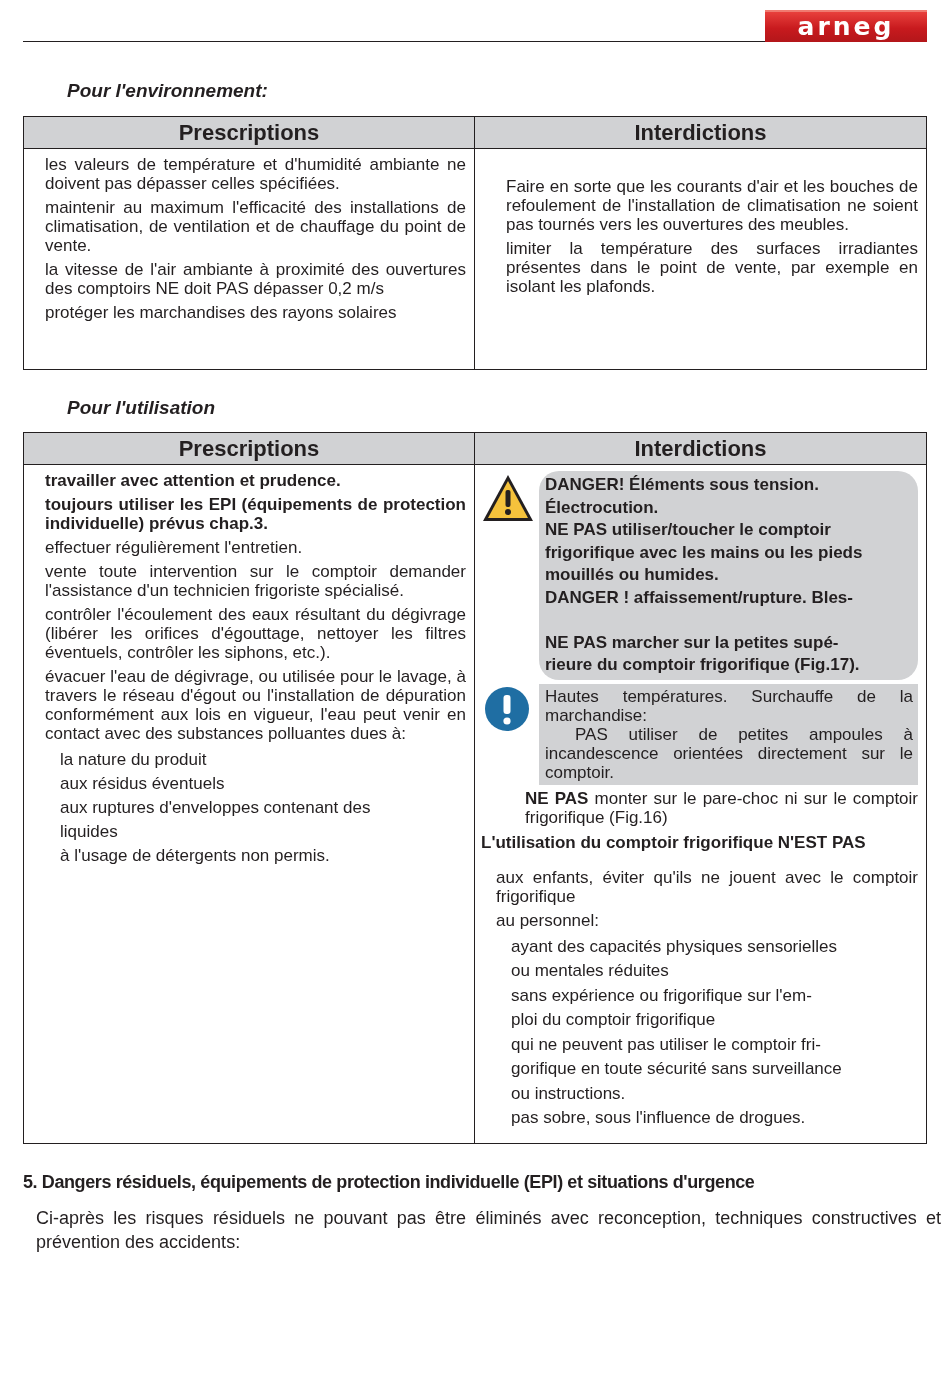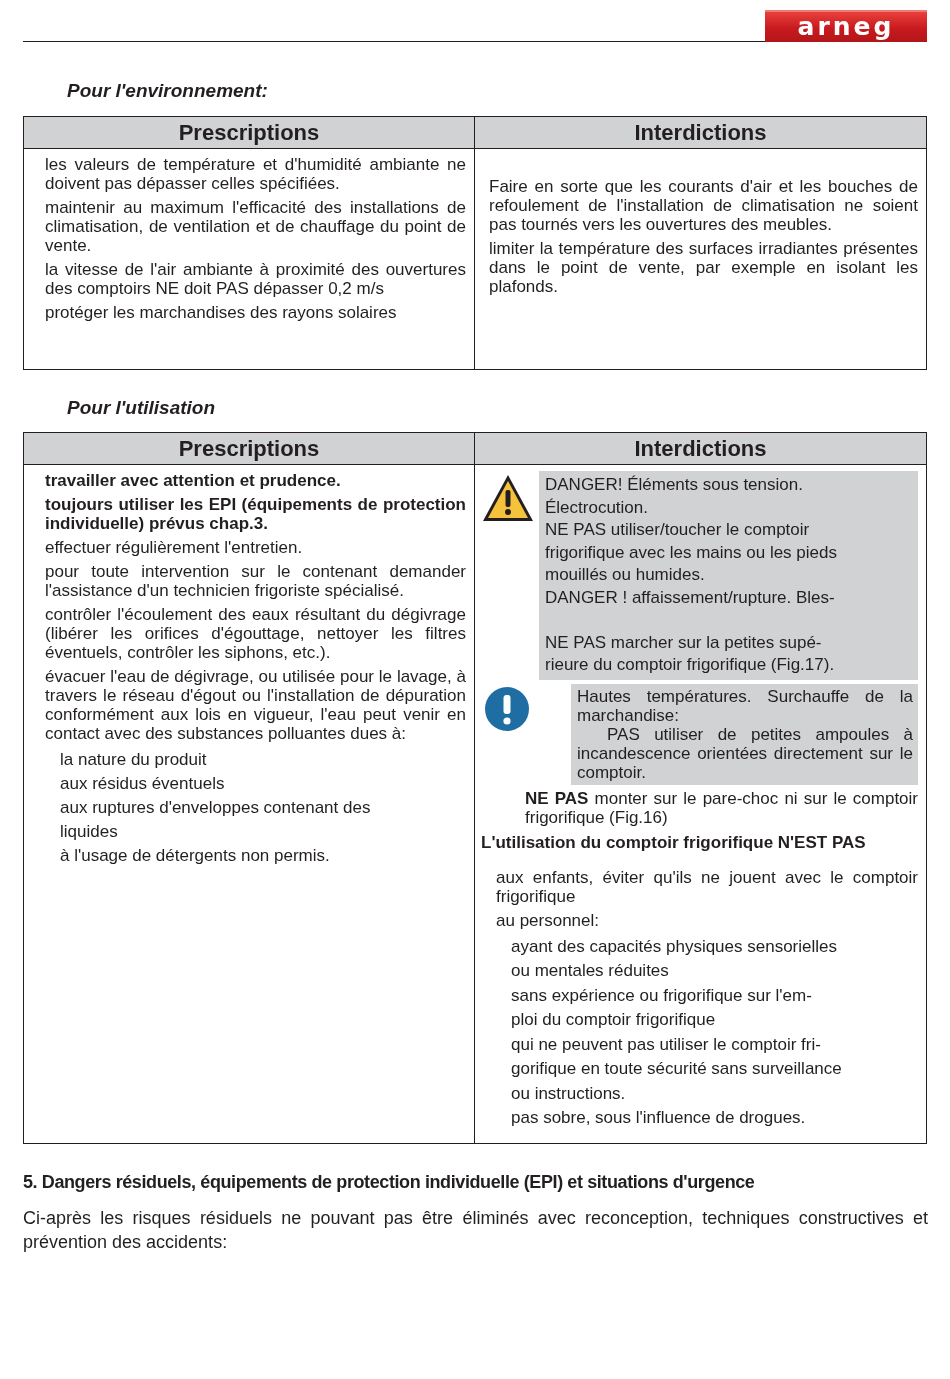--- a/index.html
+++ b/index.html
@@ -43,34 +43,34 @@
   p.item { line-height: 19px; text-align: justify; margin-bottom: 5px; }
   p.item.b { font-weight: bold; }
   p.sub { line-height: 24px; padding-left: 15px; }
   .right-cell { padding: 6px 8px 4px 6px; }
   .warn-row { display: flex; align-items: flex-start; margin-bottom: 4px; }
   .warn-icon { width: 58px; flex: 0 0 58px; padding-top: 2px; }
   .grey-box {
     flex: 1; background: #d1d2d4; padding: 3px 5px 3px 6px;
     font-size: 17px; line-height: 22.5px;
   }
-  .grey-box.bold { font-weight: normal; }
-  .grey-box.normal { line-height: 19px; text-align: justify; margin-left: 32px; }
+  .grey-box.bold { font-weight: bold; border-radius: 20px; }
+  .grey-box.normal { line-height: 19px; text-align: justify; }
   .indent-line { text-indent: 30px; }
   .plain { line-height: 19px; text-align: justify; margin-bottom: 5px; }
   .plain b { font-weight: bold; }
   .sub-list { padding-left: 15px; }
   .sub-list .l1 { line-height: 19px; text-align: justify; margin-bottom: 5px; }
   .sub-list .l2 { line-height: 24.5px; padding-left: 15px; }
   .chapter-title {
     position: absolute; left: 23px; top: 1172px;
     font-weight: bold; font-size: 18px; letter-spacing: -0.4px;
   }
   .chapter-intro {
-    position: absolute; left: 23px; top: 1206px; width: 905px;
+    position: absolute; left: 36px; top: 1206px; width: 905px;
     font-size: 18px; line-height: 24px; text-align: justify;
   }
 </style>
 </head>
 <body>
 
 <div class="header-rule"></div>
 <div class="logo">
   <span>arneg</span>
 </div>
@@ -89,21 +89,21 @@
     </tr>
   </thead>
   <tbody>
     <tr style="height:221px;">
       <td class="cell">
         <p class="item">les valeurs de température et d'humidité ambiante ne doivent pas dépasser celles spécifiées.</p>
         <p class="item">maintenir au maximum l'efficacité des installations de climatisation, de ventilation et de chauffage du point de vente.</p>
         <p class="item">la vitesse de l'air ambiante à proximité des ouvertures des comptoirs NE doit PAS dépasser 0,2 m/s</p>
         <p class="item">protéger les marchandises des rayons solaires</p>
       </td>
-      <td class="cell" style="padding-top:28px;padding-left:14px;">
+      <td class="cell" style="padding-top:28px;padding-left:31px;">
         <p class="item">Faire en sorte que les courants d'air et les bouches de refoulement de l'installation de climatisation ne soient pas tournés vers les ouvertures des meubles.</p>
         <p class="item">limiter la température des surfaces irradiantes présentes dans le point de vente, par exemple en isolant les plafonds.</p>
       </td>
     </tr>
   </tbody>
 </table>
 
 <div class="section-heading" style="top:397px;">Pour l'utilisation</div>
 
 <table class="req" style="top:432px;">
@@ -116,21 +116,21 @@
       <th>Prescriptions</th>
       <th>Interdictions</th>
     </tr>
   </thead>
   <tbody>
     <tr style="height:679px;">
       <td class="cell">
         <p class="item b">travailler avec attention et prudence.</p>
         <p class="item b">toujours utiliser les EPI (équipements de protection individuelle) prévus chap.3.</p>
         <p class="item">effectuer régulièrement l'entretien.</p>
-        <p class="item">pour toute intervention sur le contenant demander l'assistance d'un technicien frigoriste spécialisé.</p>
+        <p class="item">vente toute intervention sur le comptoir demander l'assistance d'un technicien frigoriste spécialisé.</p>
         <p class="item">contrôler l'écoulement des eaux résultant du dégivrage (libérer les orifices d'égouttage, nettoyer les filtres éventuels, contrôler les siphons, etc.).</p>
         <p class="item">évacuer l'eau de dégivrage, ou utilisée pour le lavage, à travers le réseau d'égout ou l'installation de dépuration conformément aux lois en vigueur, l'eau peut venir en contact avec des substances polluantes dues à:</p>
         <p class="sub">la nature du produit</p>
         <p class="sub">aux résidus éventuels</p>
         <p class="sub">aux ruptures d'enveloppes contenant des</p>
         <p class="sub">liquides</p>
         <p class="sub">à l'usage de détergents non permis.</p>
       </td>
       <td class="right-cell">
 

